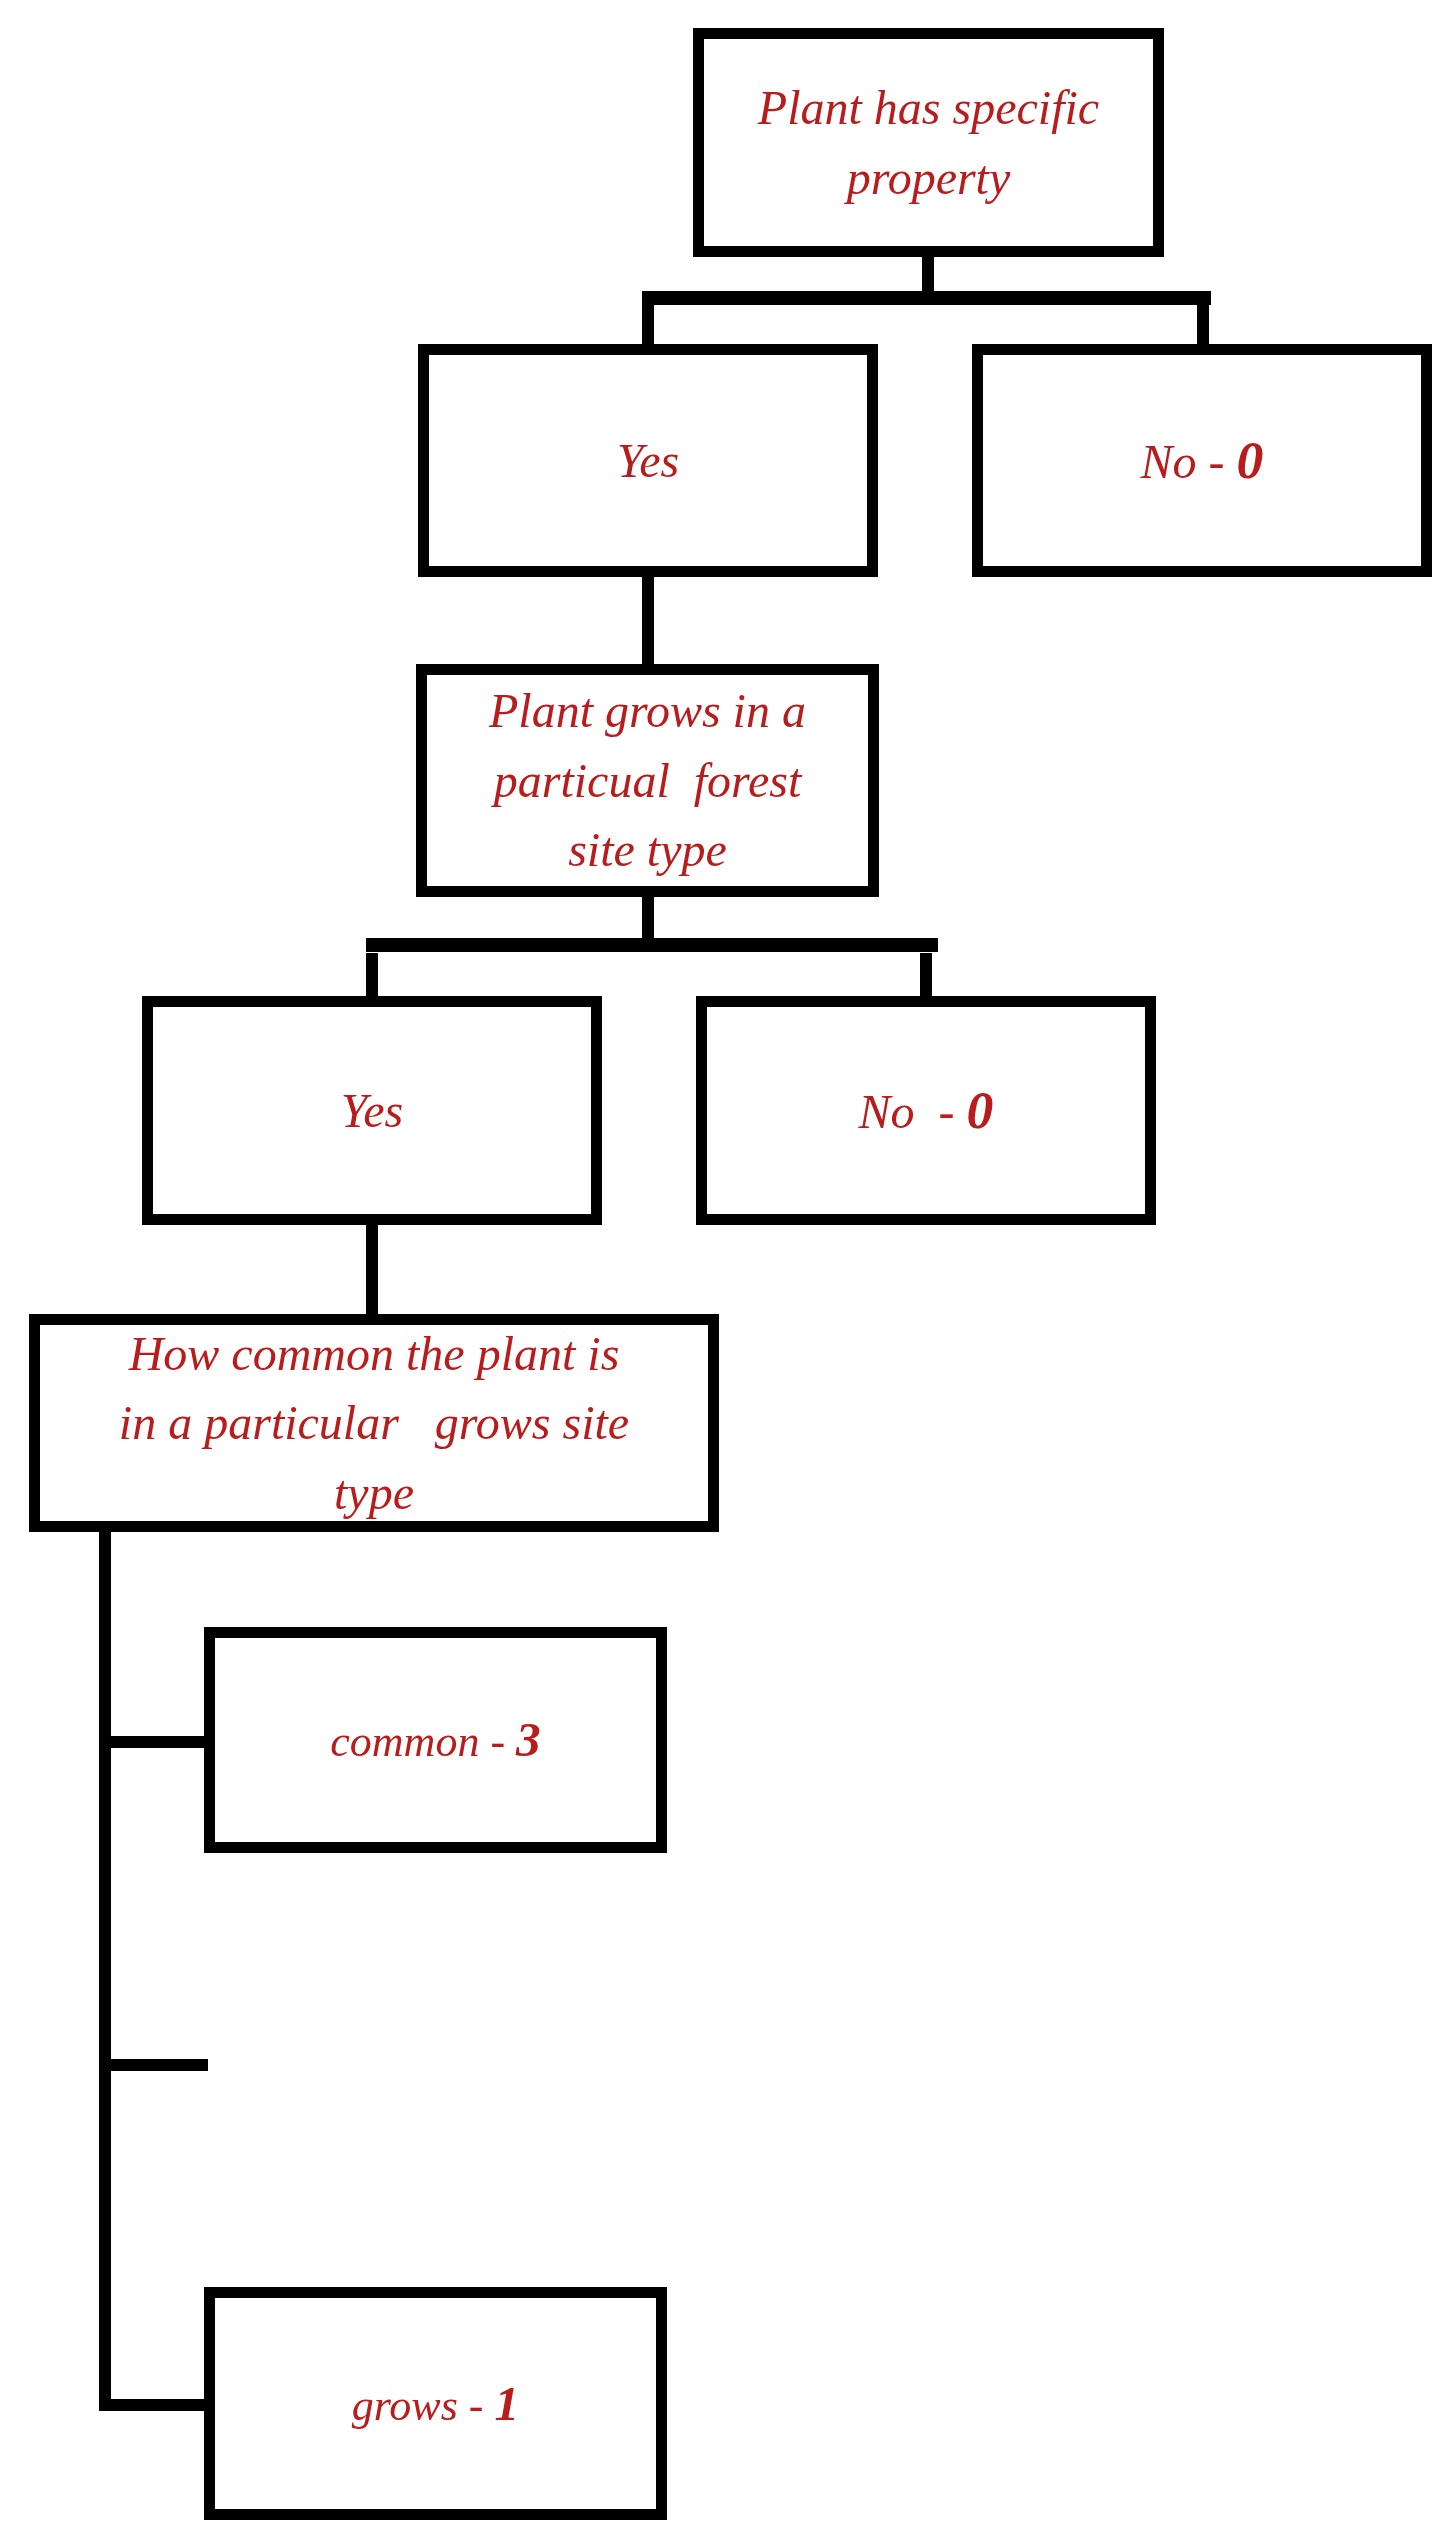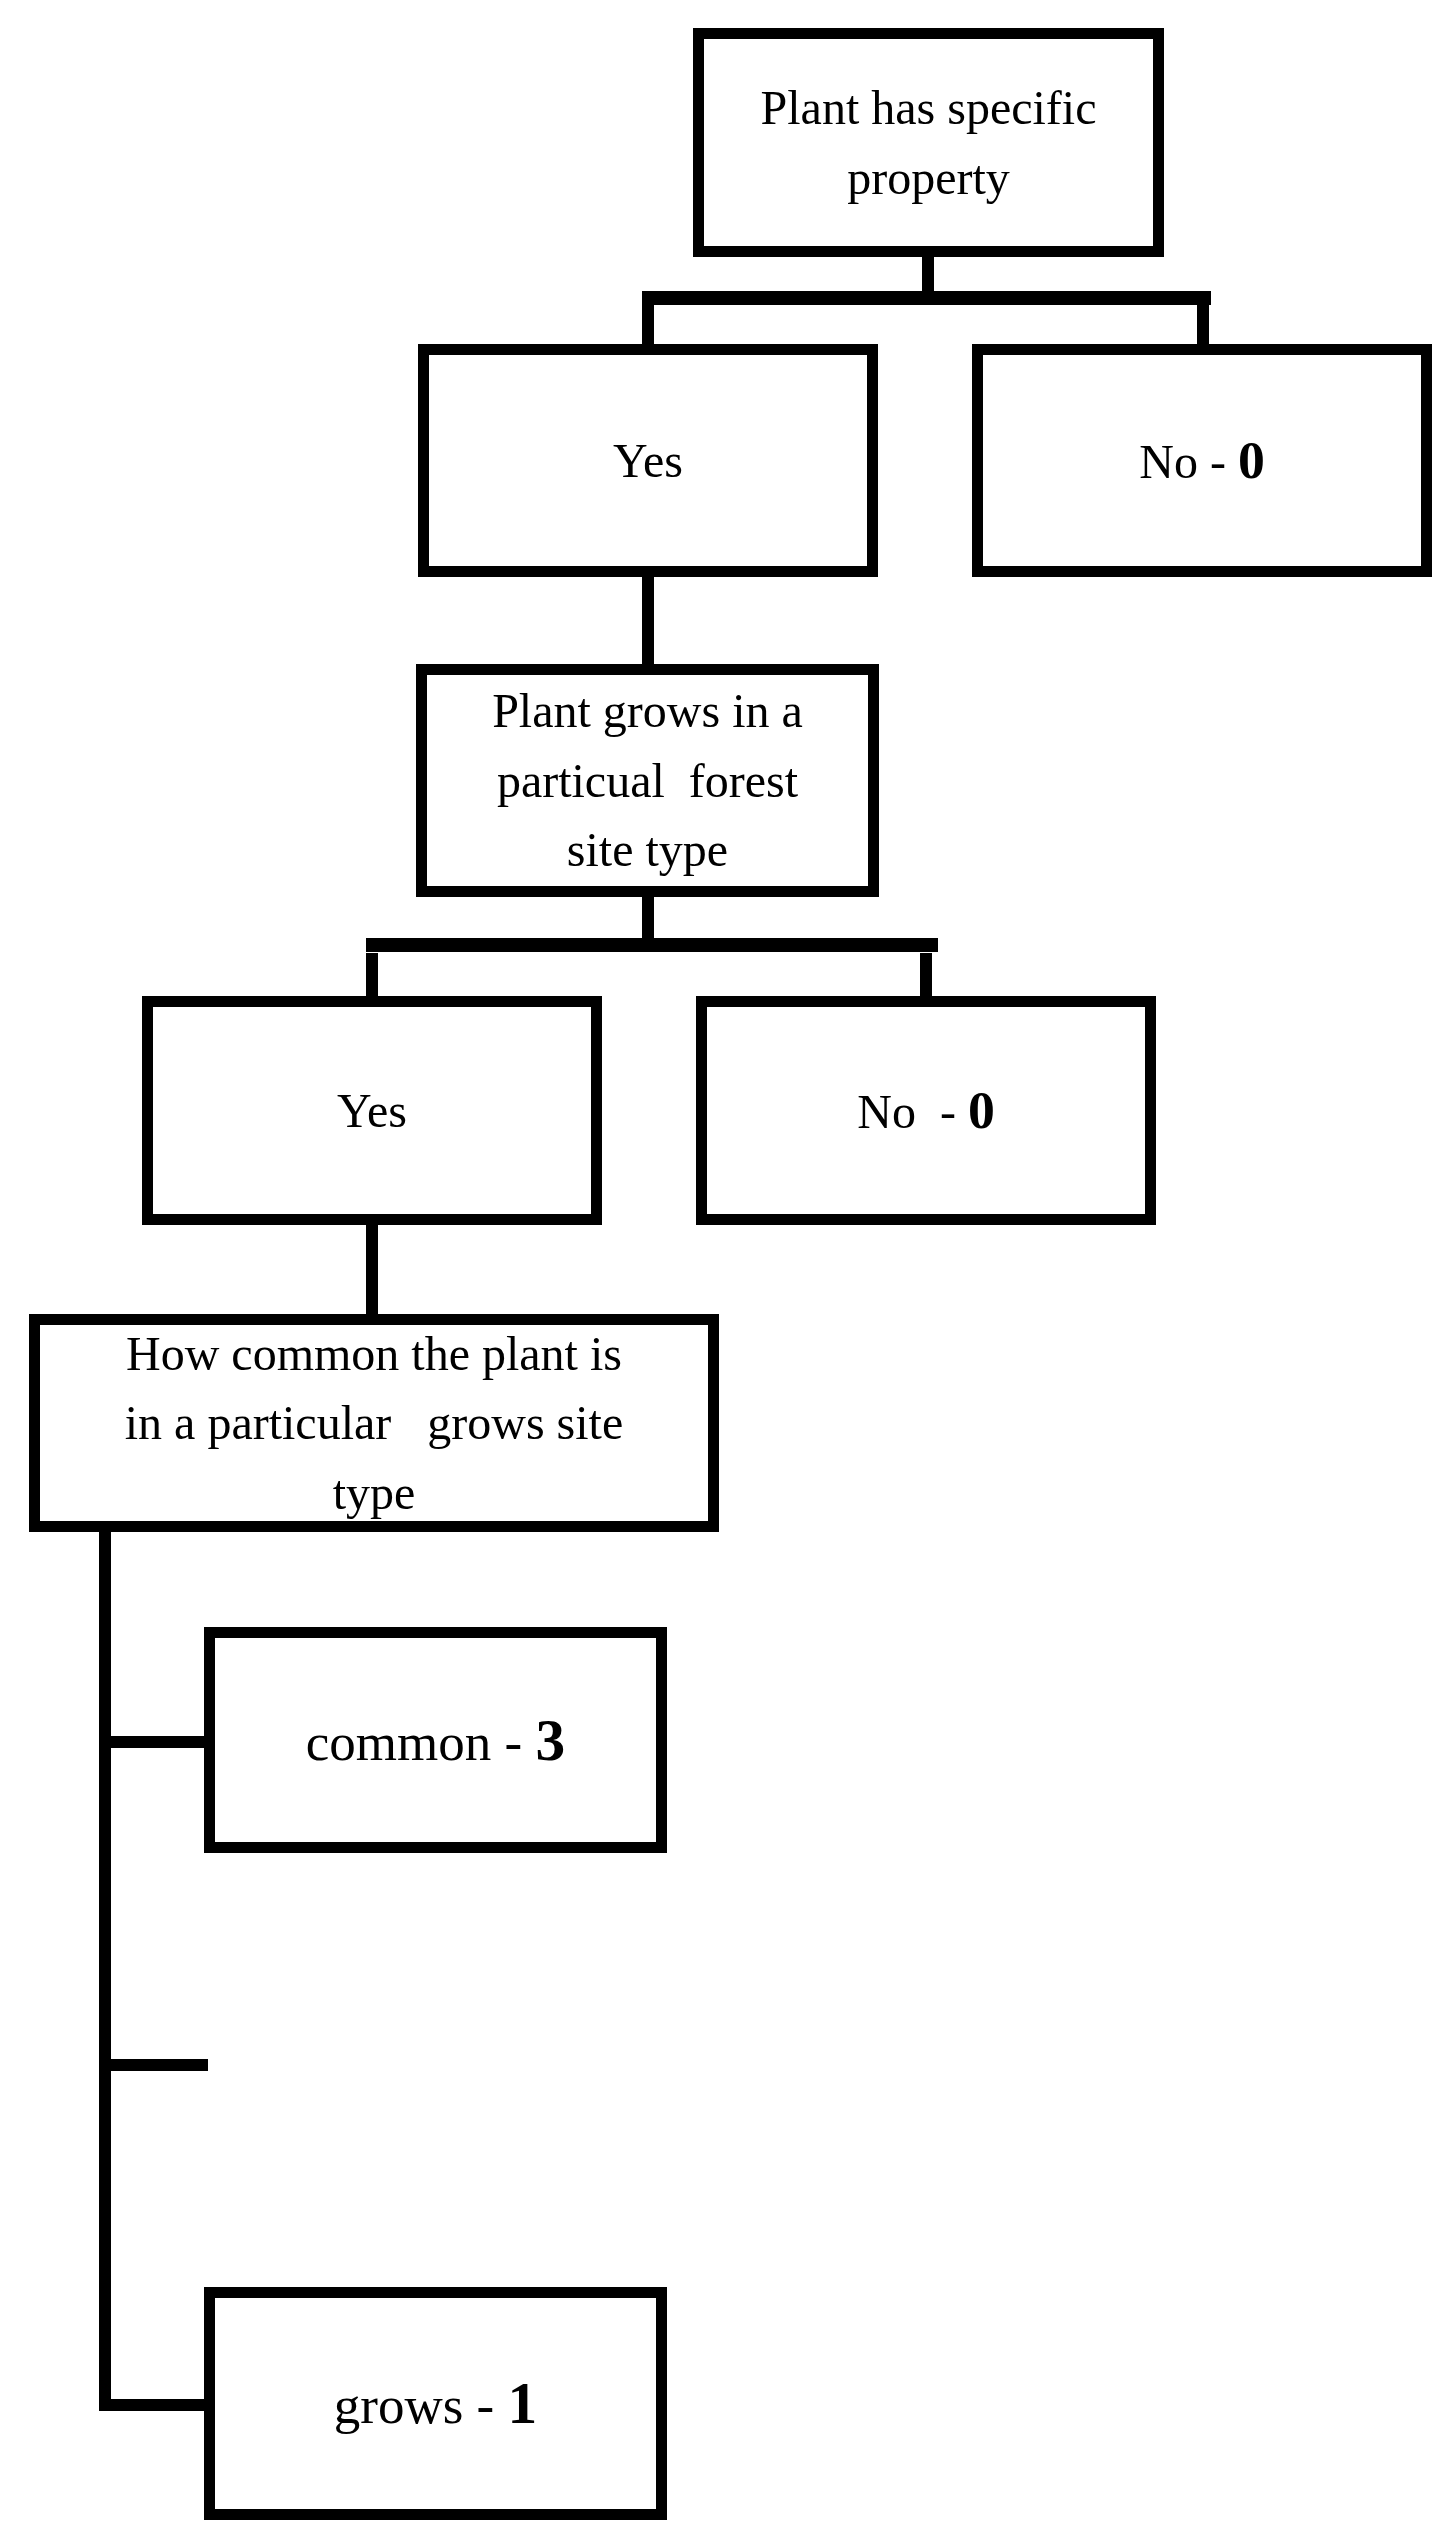--- a/index.html
+++ b/index.html
@@ -2,39 +2,40 @@
 <html style="font-size:14px"><head>
 <meta charset="utf-8">
 <style>
   html, body { margin: 0; padding: 0; background: #ffffff; }
   #canvas {
     position: relative;
     width: 1191px;
     height: 2525px;
     background: #ffffff;
     font-family: "Liberation Serif", "DejaVu Serif", serif;
-    color: #000000;
+    color: #b91c1c;
+    font-style: italic;
   }
   .node {
     position: absolute;
     box-sizing: border-box;
     border: 11.5px solid #000000;
     background: #ffffff;
     display: flex;
     align-items: center;
     justify-content: center;
     text-align: center;
   }
   .node .box-text {
     white-space: pre;
     line-height: 1.45;
     display: inline-block;
   }
   .fs-big   { font-size: 48px; }
-  .fs-leaf  { font-size: 53px; }
+  .fs-leaf  { font-size: 44px; }
   .num {
     font-weight: 700;
     font-size: 1.12em;
   }
   .connector {
     position: absolute;
     background: #000000;
   }
   
   #node-root         { left: 693px;  top: 28px;   width: 471px; height: 229px; }

